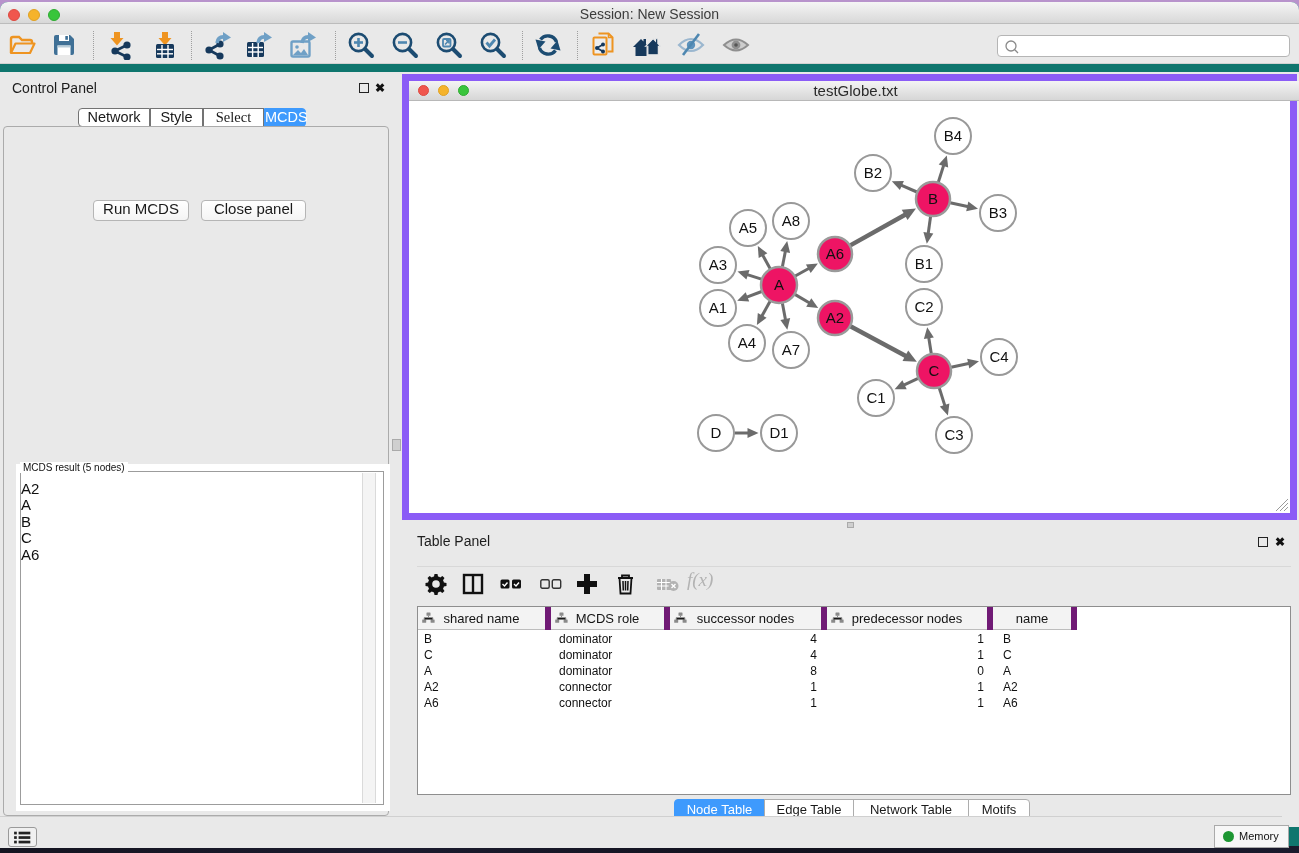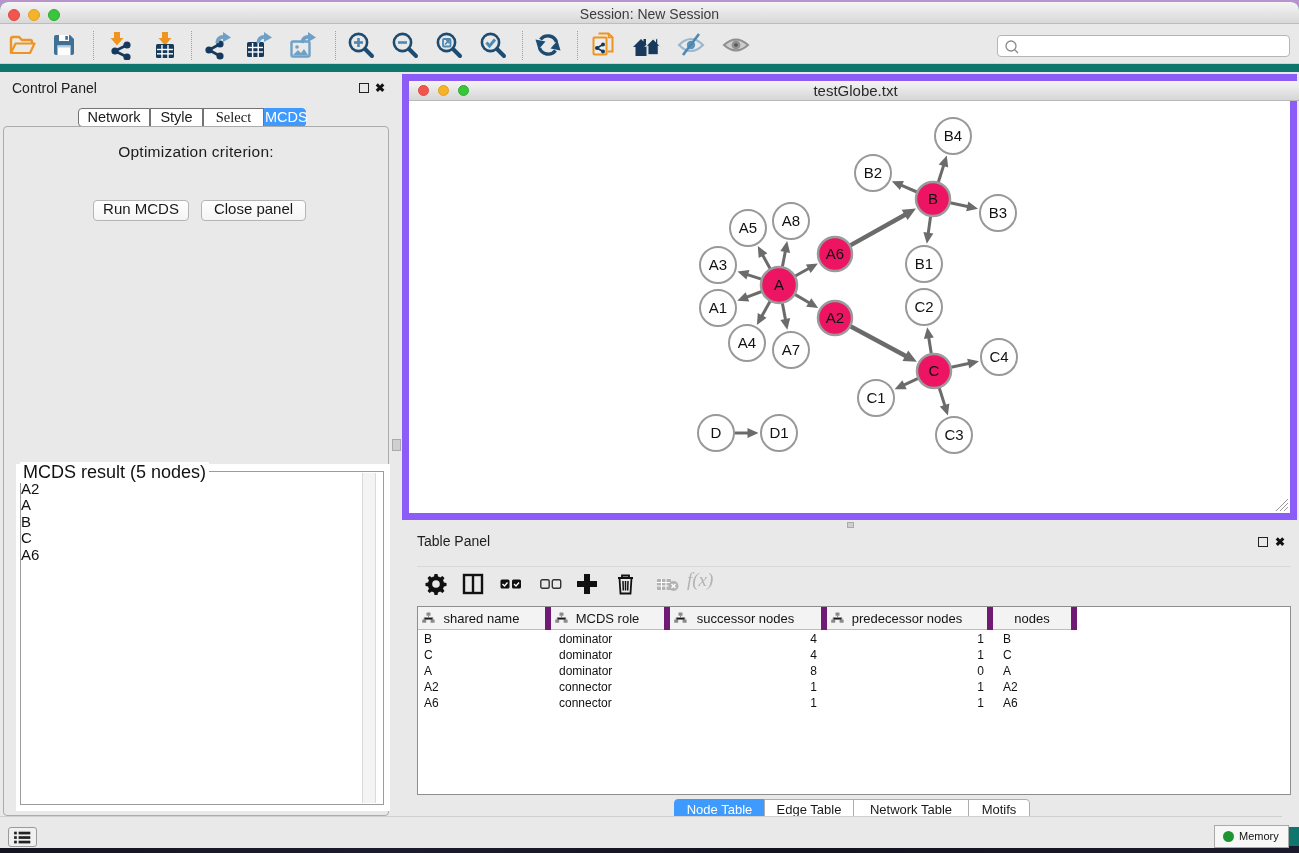--- a/index.html
+++ b/index.html
@@ -21,21 +21,21 @@
 .closex{font-size:12px;color:#111;font-weight:bold;}
 .tab{top:36px;height:19px;border:1px solid #737373;background:#fff;font-size:14.5px;color:#1a1a1a;text-align:center;line-height:17px;}
 #tabsel{background:#3e9afd;color:#fff;border-color:#3e9afd;border-radius:0 4px 4px 0;}
 #cpborder{left:3px;top:54px;width:386px;height:690px;border:1px solid #ababab;border-radius:4px;background:#e9e9e9;}
 #optlabel{left:0;top:71px;width:392px;text-align:center;font-size:15.5px;letter-spacing:0.25px;color:#1c1c1c;}
 #combo{left:42px;top:95px;width:313px;height:22px;background:#fff;border:1px solid #adadad;border-radius:4px;font-size:14.5px;color:#111;line-height:15px;padding-top:1px;padding-left:7px;}
 #stepper{right:-1px;top:-1px;width:17px;height:22px;border-radius:0 4px 4px 0;background:linear-gradient(#6db1fe,#2e7df8);}
 .btn{top:128px;height:21px;background:linear-gradient(#ffffff,#f4f4f4);border:1px solid #b5b5b5;border-radius:4px;font-size:15px;color:#1a1a1a;text-align:center;line-height:16px;}
 #mcdsgroup{left:16px;top:392px;width:374px;height:347px;background:#fff;}
 #mcdsline{left:4px;top:7px;width:364px;height:334px;border:1px solid #9c9c9c;}
-#mcdstitle{left:4px;top:-2px;background:#fff;padding:0 3px;font-size:18px;color:#111;}
+#mcdstitle{left:4px;top:-2px;background:#fff;padding:0 3px;font-size:10px;color:#111;}
 .mitem{left:5px;font-size:15px;color:#111;line-height:16px;height:16px;}
 #mscroll{left:346px;top:9px;width:14px;height:330px;background:#f4f4f4;border-left:1px solid #dadada;border-right:1px solid #dadada;}
 
 #netdesk{left:392px;top:0;width:907px;height:453px;background:#e9e9e9;}
 #netwin{left:10px;top:2px;width:895px;height:446px;border:7px solid #8b5cf6;background:#fff;}
 #nettb{left:0;top:0;width:893px;height:20px;background:linear-gradient(#f4f4f4,#d6d6d6);border-bottom:1px solid #b8b8b8;}
 #nettitle{width:100%;text-align:center;top:1px;font-size:15px;color:#2a2a2a;}
 .ntl{width:11px;height:11px;border-radius:50%;top:4px;}
 #divh{left:392px;top:448px;width:907px;height:10px;background:#e9e9e9;}
 #divhdot{left:455px;top:2px;width:7px;height:6px;background:#cfcfcf;border:1px solid #aaa;}
@@ -190,21 +190,20 @@
 <div class="abs" id="main">
 <div class="abs" id="cpanel">
 <div class="abs" id="cphead">Control Panel</div>
 <div class="abs floatbox" style="left:359px;top:11px;"></div>
 <div class="abs closex" style="left:375px;top:9px;">✖</div>
 <div class="abs tab" style="left:78px;width:72px;border-radius:4px 0 0 4px;">Network</div>
 <div class="abs tab" style="left:150px;width:53px;border-radius:0;">Style</div>
 <div class="abs tab" style="left:203px;width:61px;border-radius:0;font-family:Liberation Serif, serif;">Select</div>
 <div class="abs tab" id="tabsel" style="left:264px;width:42px;">MCDS</div>
 <div class="abs" id="cpborder"></div>
-<div class="abs" id="optlabel">Optimization criterion:</div>
 <div class="abs btn" style="left:93px;width:96px;">Run MCDS</div>
 <div class="abs btn" style="left:201px;width:105px;">Close panel</div>
 <div class="abs" id="mcdsgroup">
           <div class="abs" id="mcdsline"></div>
           <div class="abs" id="mcdstitle">MCDS result (5 nodes)</div>
 <div class="abs mitem" style="top:17px;">A2</div>
 <div class="abs mitem" style="top:33px;">A</div>
 <div class="abs mitem" style="top:50px;">B</div>
 <div class="abs mitem" style="top:66px;">C</div>
 <div class="abs mitem" style="top:83px;">A6</div>
@@ -411,21 +410,21 @@
                   <g fill="#8a8a8a">
                     <rect x="4.5" y="0.5" width="4" height="3.2" rx="0.5"></rect>
                     <rect x="0.2" y="7.5" width="4" height="3.2" rx="0.5"></rect>
                     <rect x="8.6" y="7.5" width="4" height="3.2" rx="0.5"></rect>
                   </g>
                   <g stroke="#8a8a8a" stroke-width="1">
                     <path d="M6.5,3.7 v2 M2.2,7.5 v-1.8 h8.6 v1.8"></path>
                   </g>
                 </svg>
               </span>predecessor nodes</div>
-<div class="abs hcol" style="left:575px;width:84px;">nodes</div>
+<div class="abs hcol" style="left:575px;width:84px;">name</div>
 </div>
 <div class="abs trow" style="left:0;top:25px;width:659px;">
             <span class="cell" style="left:6px;">B</span>
             <span class="cell" style="left:141px;">dominator</span>
             <span class="cell" style="right:260px;">4</span>
             <span class="cell" style="right:93px;">1</span>
             <span class="cell" style="left:585px;">B</span>
           </div>
 <div class="abs trow" style="left:0;top:41px;width:659px;">
             <span class="cell" style="left:6px;">C</span>

